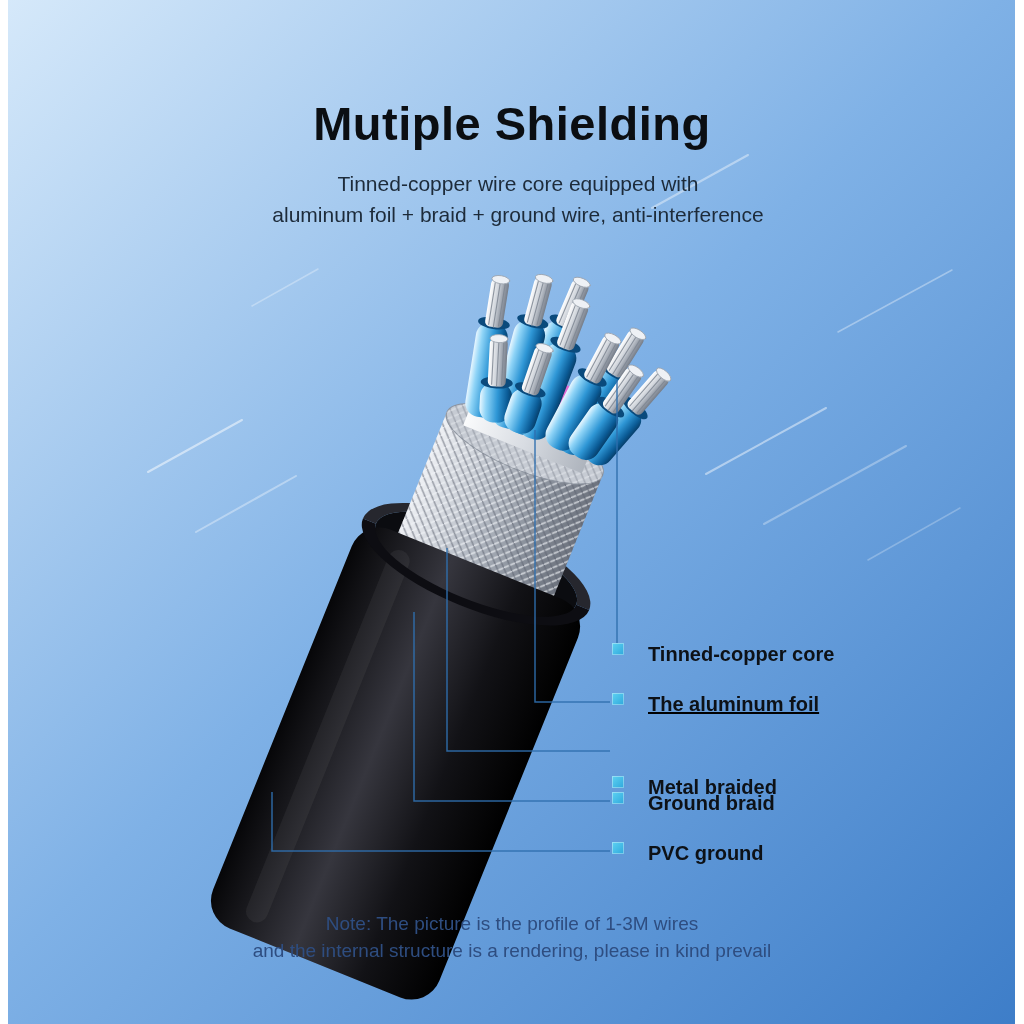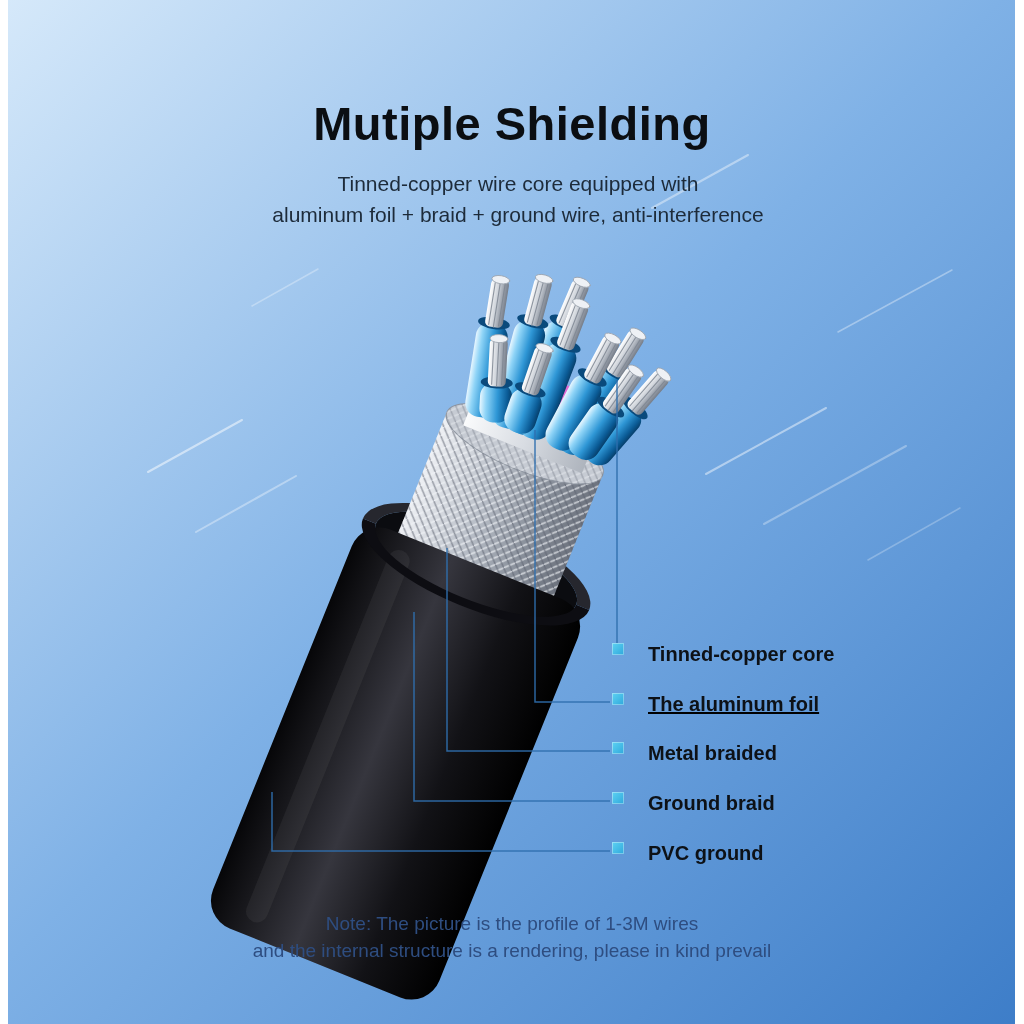--- a/index.html
+++ b/index.html
@@ -218,21 +218,21 @@
   </p>
 
   <div class="callout" style="top:643px;">
     <span class="marker"></span>
     <span class="callout-label">Tinned-copper core</span>
   </div>
   <div class="callout" style="top:693px;text-decoration:underline;">
     <span class="marker"></span>
     <span class="callout-label">The aluminum foil</span>
   </div>
-  <div class="callout" style="top:742px;">
+  <div class="callout" style="top:776px;">
     <span class="marker"></span>
     <span class="callout-label">Metal braided</span>
   </div>
   <div class="callout" style="top:792px;">
     <span class="marker"></span>
     <span class="callout-label">Ground braid</span>
   </div>
   <div class="callout" style="top:842px;">
     <span class="marker"></span>
     <span class="callout-label">PVC ground</span>

